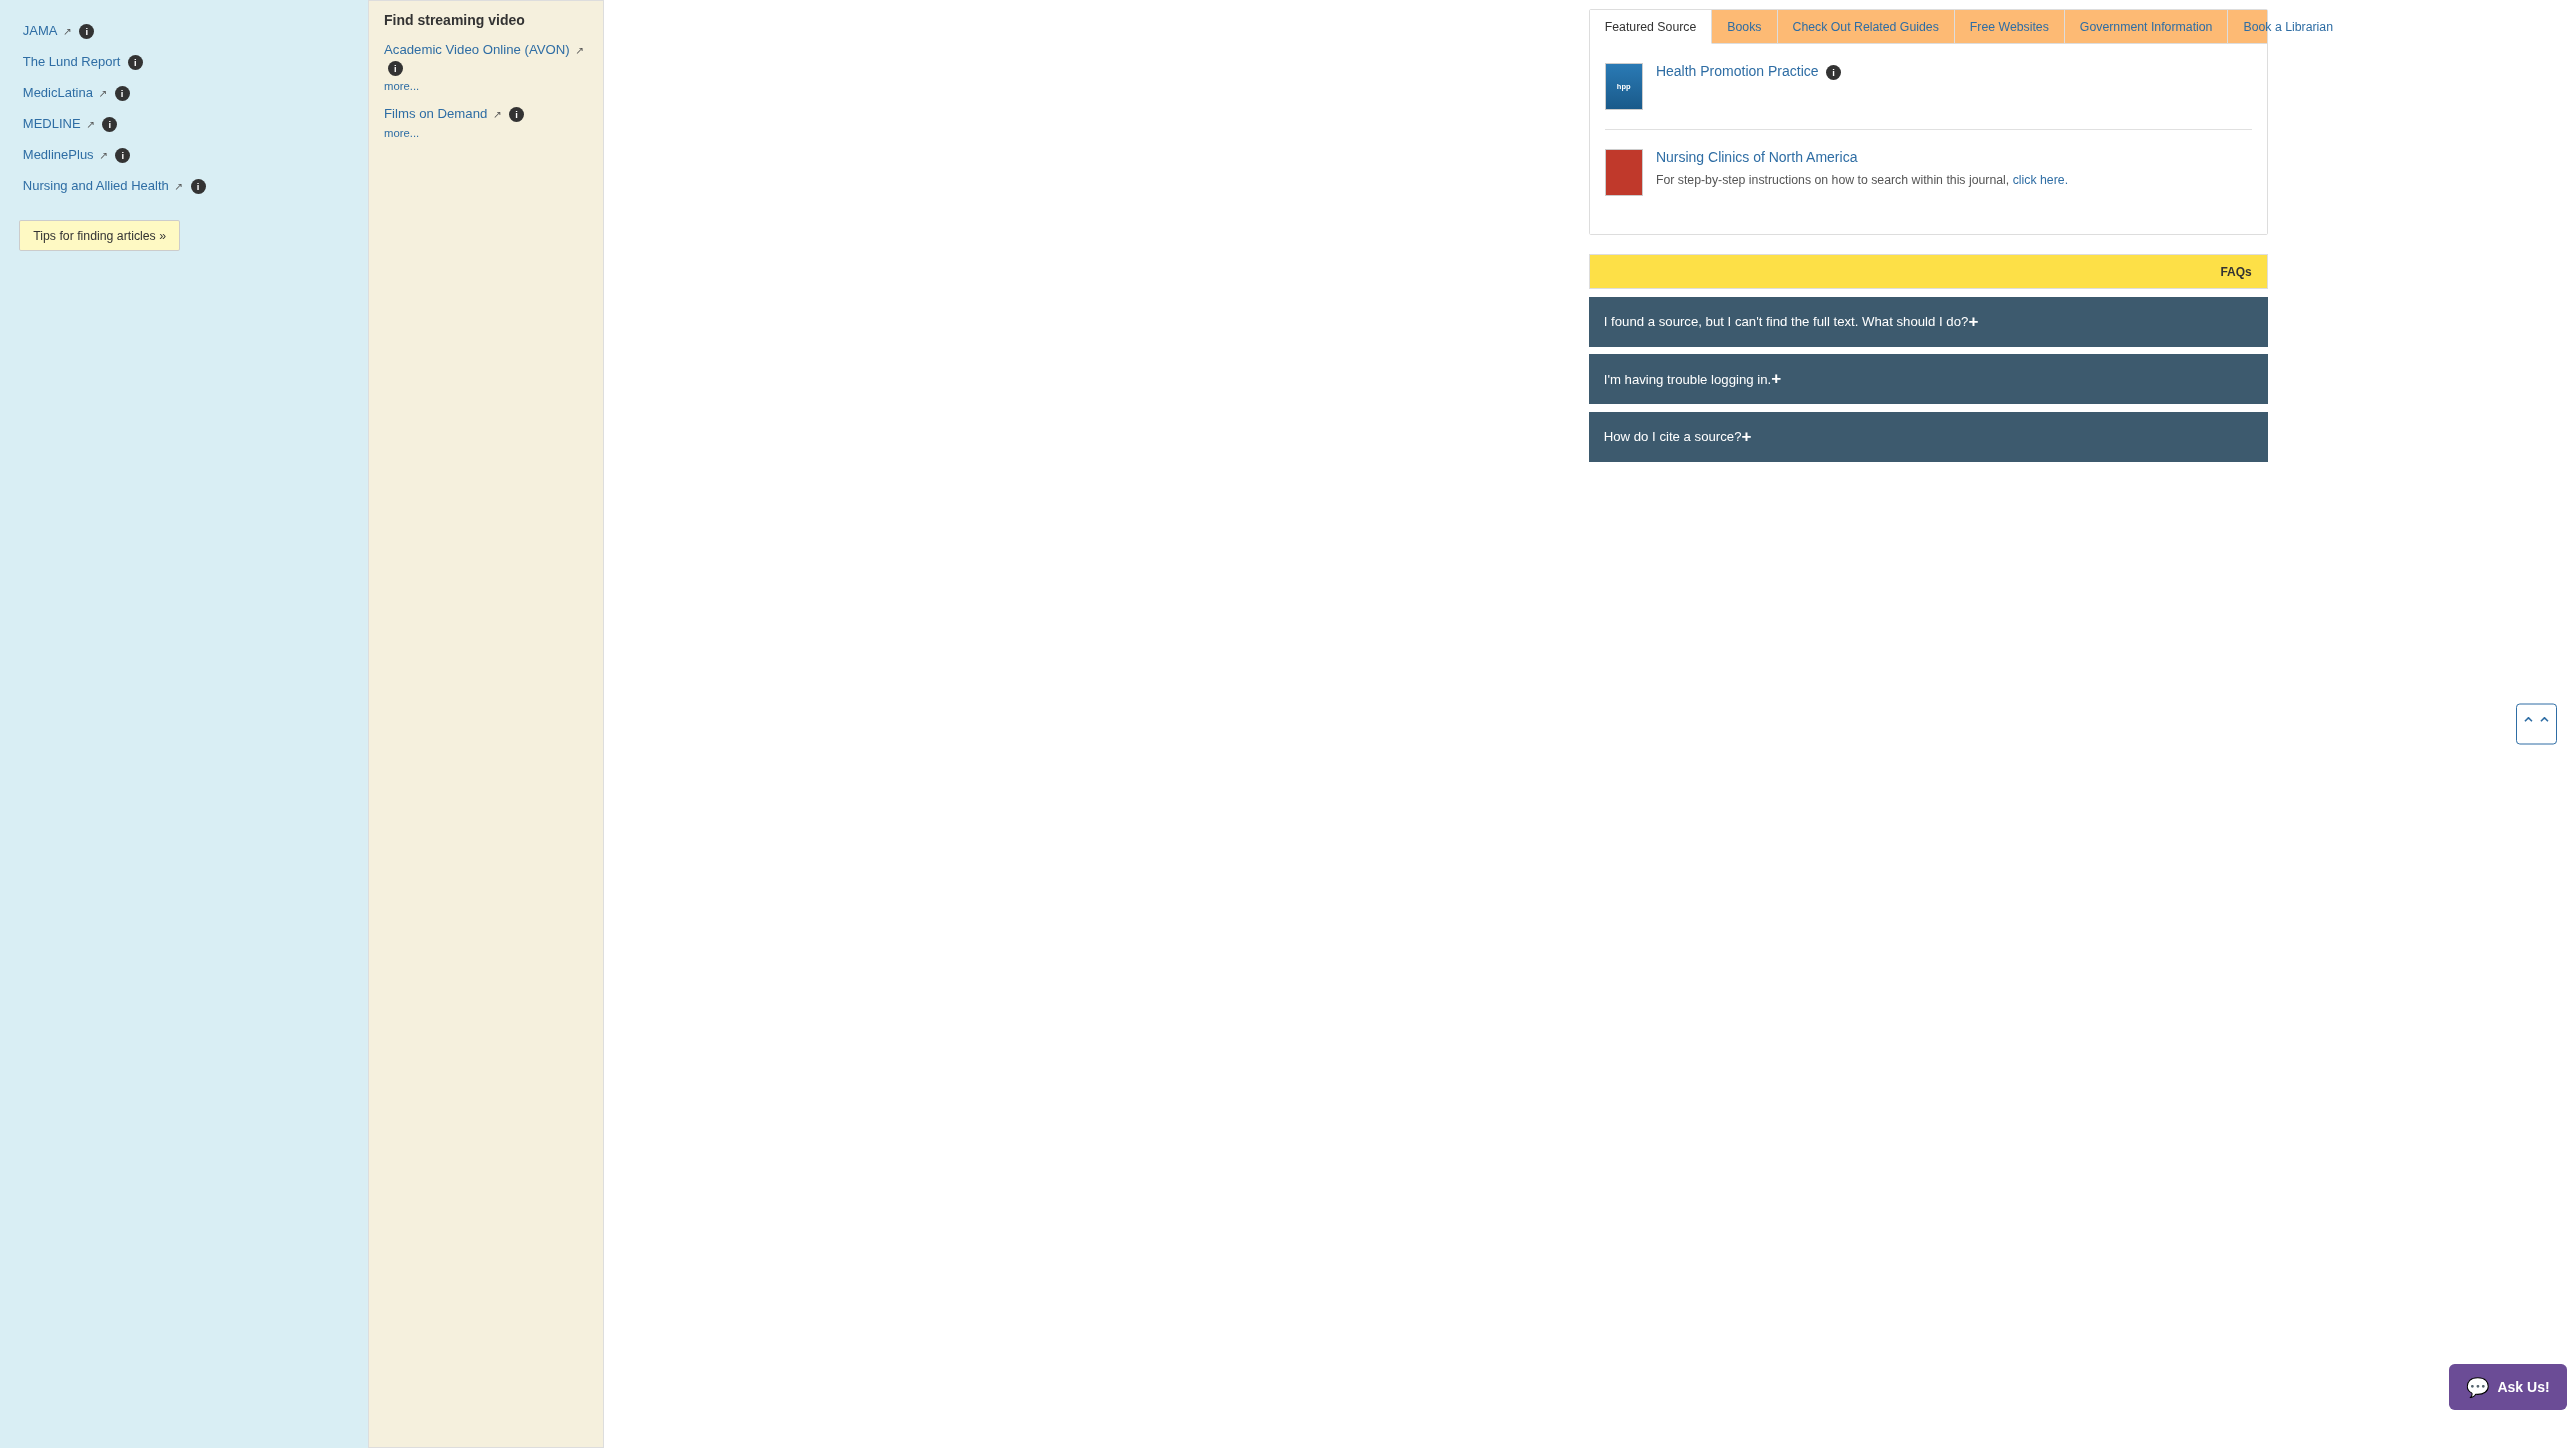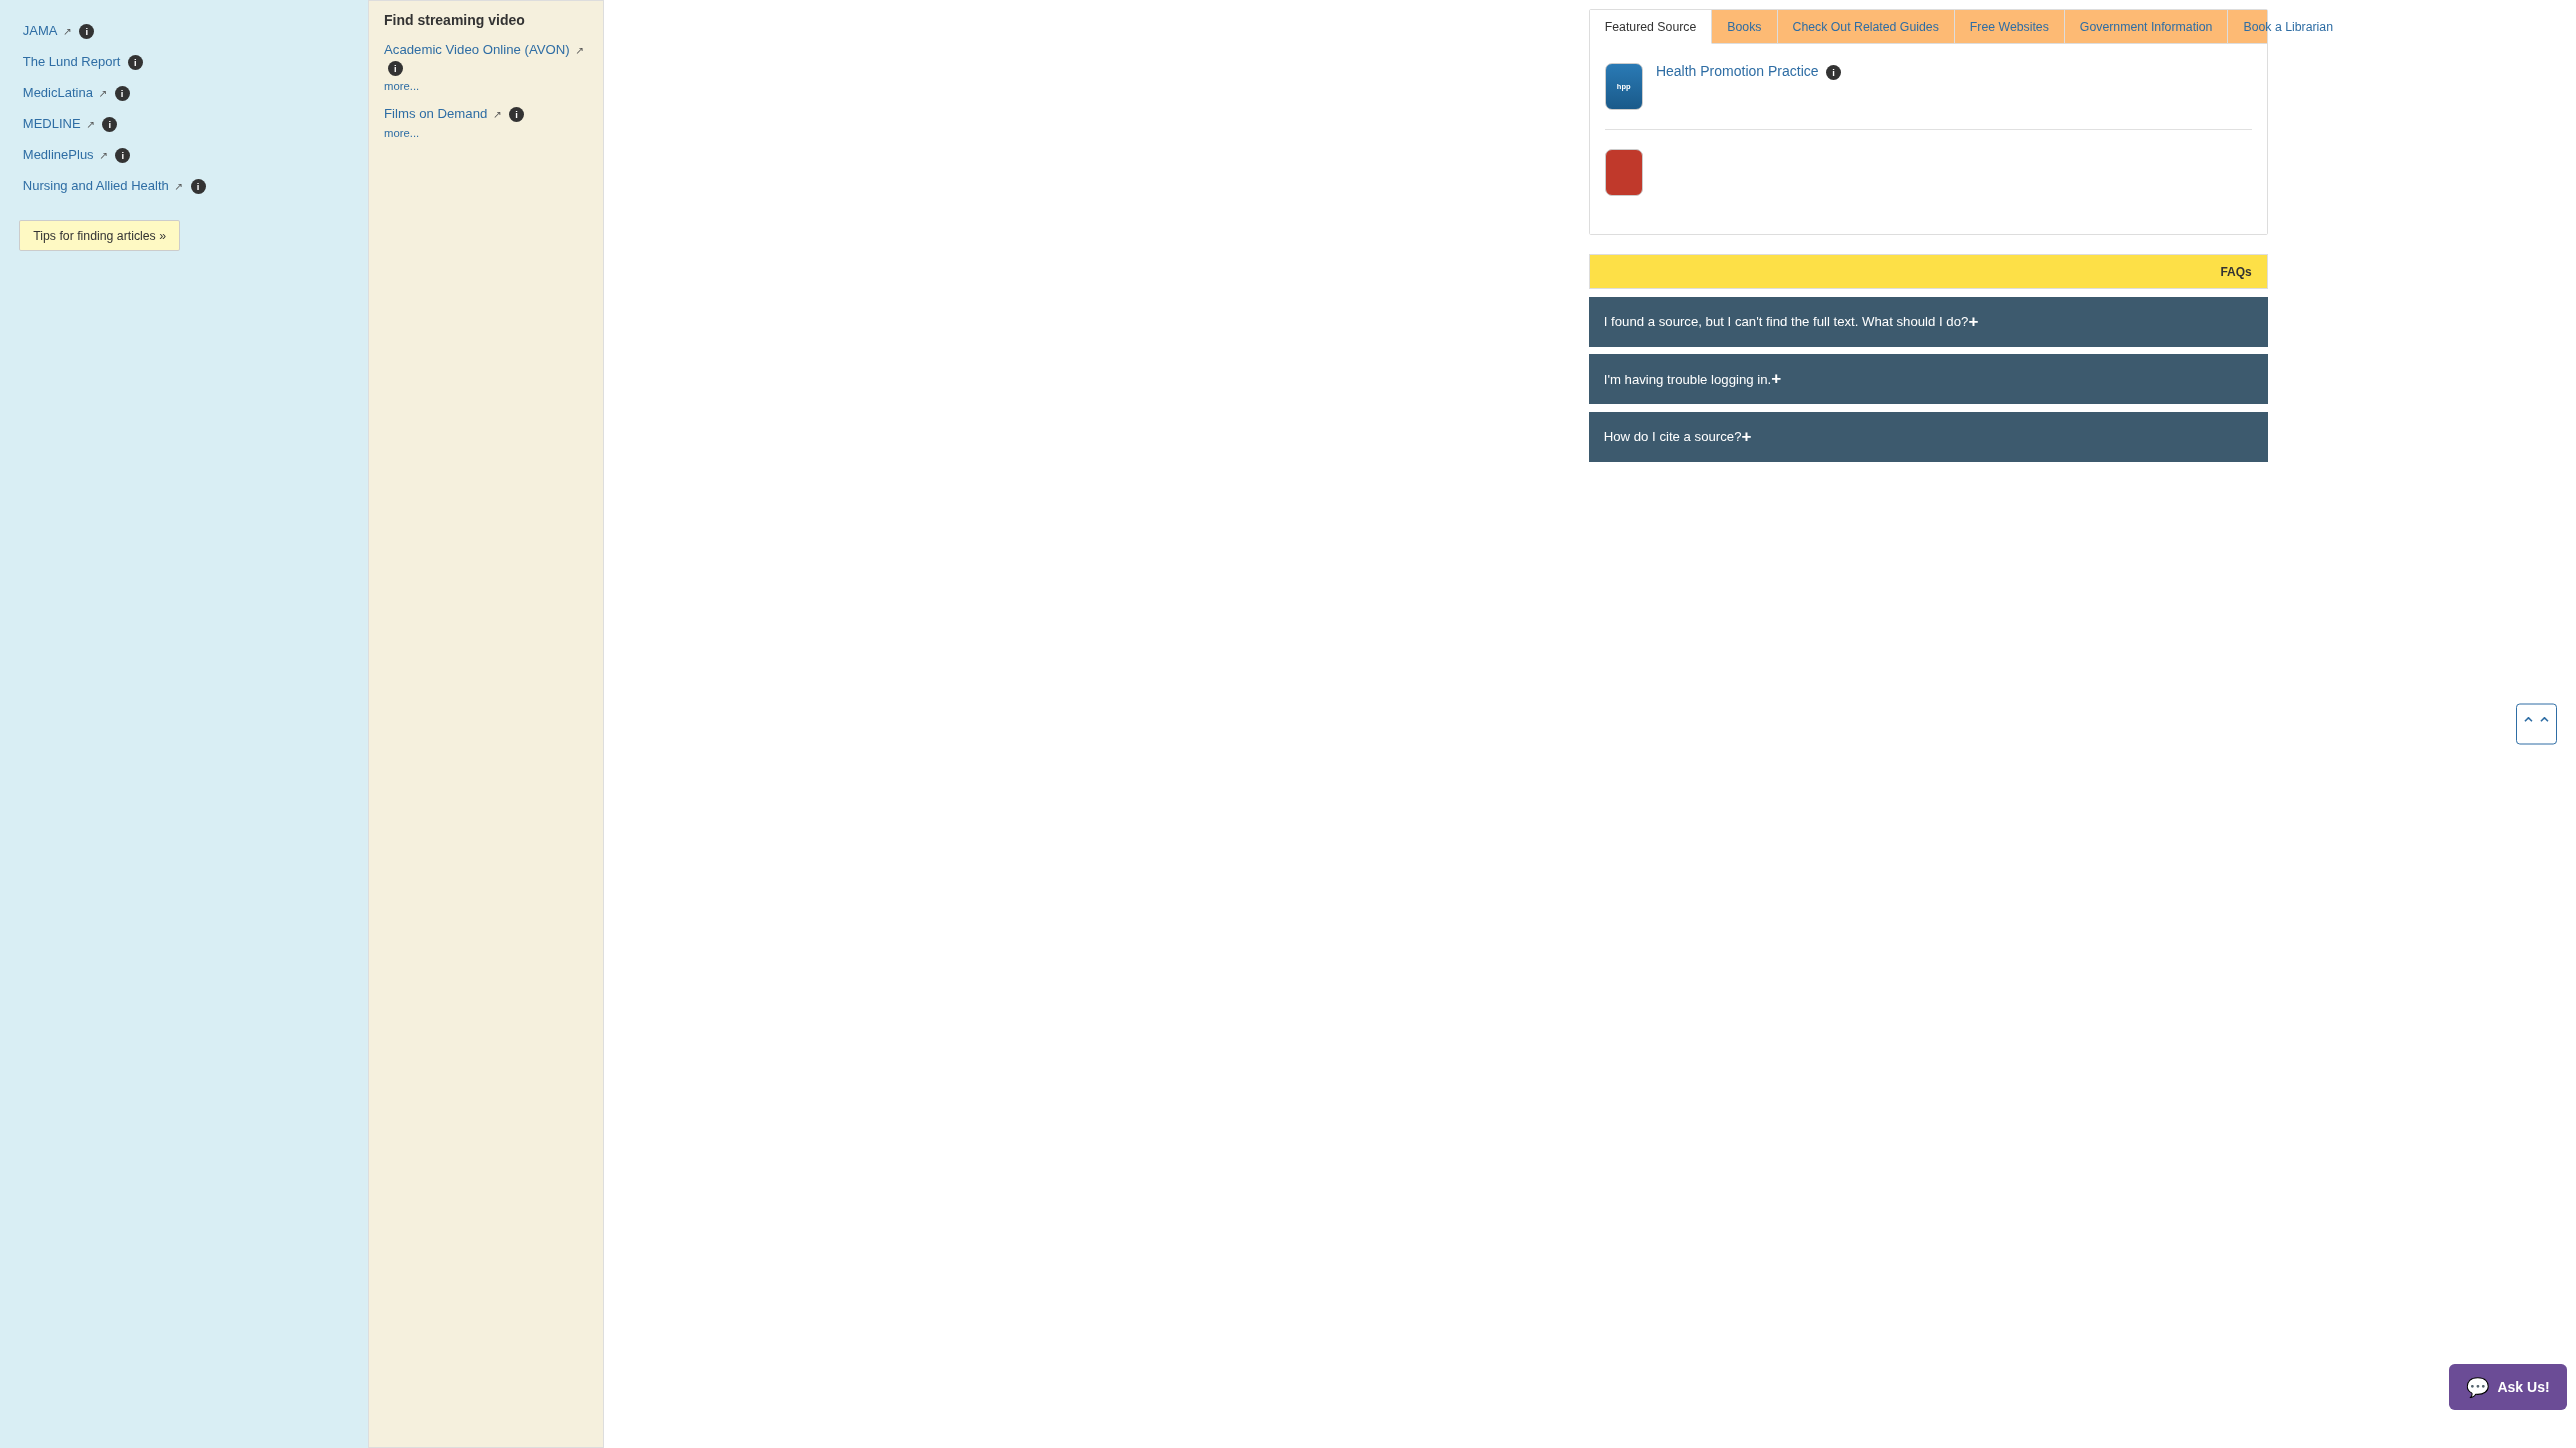--- a/index.html
+++ b/index.html
@@ -154,21 +154,20 @@
       padding-bottom: 19px;
       border-bottom: 0.9px solid #e0e0e0;
       margin-bottom: 19px;
     }
 
     .book-cover {
       width: 38px;
       height: 47px;
       margin-right: 13.2px;
       flex-shrink: 0;
-      border-radius: 7px;
     }
 
     .book-cover-hpp {
       background: linear-gradient(to bottom, #2a7ab5 0%, #1a5a8a 100%);
       border: 0.9px solid #ccc;
       display: flex;
       align-items: center;
       justify-content: center;
       font-size: 8.5px;
       color: #fff;
@@ -371,20 +370,27 @@
           <div>
             <a class="featured-title" href="#">Health Promotion Practice</a>
             <span class="info-icon">i</span>
           </div>
         </div>
 
         <div class="featured-item" style="border-bottom:none; margin-bottom:0;">
           <div class="book-cover book-cover-nursing">
             <span style="font-size:6.6px; color:#fff; text-align:center; padding:1.9px;"></span>
           </div>
+          <div>
+            <a class="featured-title" href="#">Nursing Clinics of North America</a>
+            <div class="featured-desc">
+              <span>For step-by-step instructions on how to search within this journal,</span>
+              <a class="click-here-link" href="#">click here.</a>
+            </div>
+          </div>
         </div>
       </div>
     </div>
 
     <div class="faqs-section">
       <div class="faqs-header">FAQs</div>
       <div class="faq-item">
         <span>I found a source, but I can't find the full text. What should I do?</span>
         <span class="faq-plus">+</span>
       </div>

